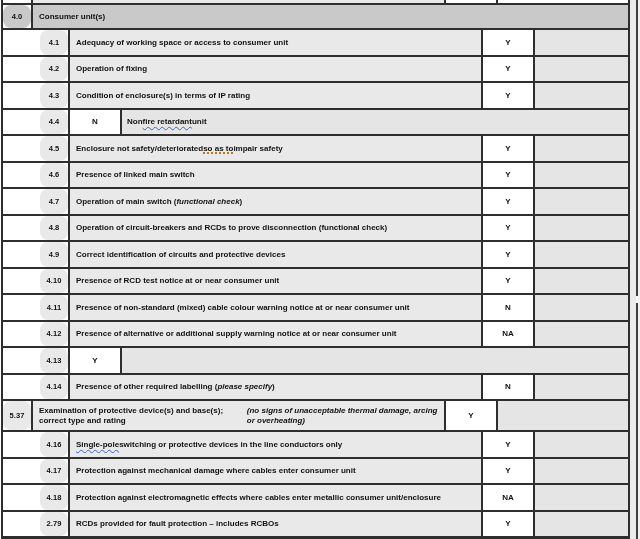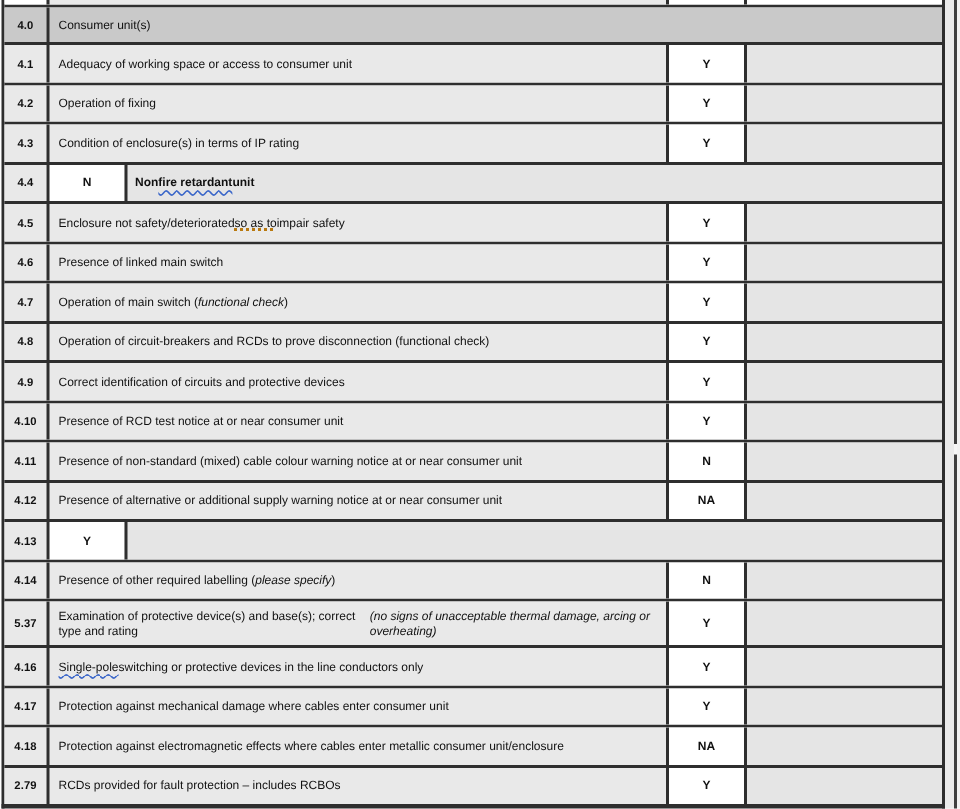--- a/index.html
+++ b/index.html
@@ -16,28 +16,28 @@
   .tbl{
     position:absolute;left:1px;top:0;width:629px;box-sizing:border-box;
     border-left:2px solid var(--bd);
     border-right:2px solid var(--bd);
     border-bottom:3px solid var(--bd);
     background:#fff;
   }
   .row{display:flex;box-sizing:border-box;border-top:2px solid var(--bd);}
   .row.partial{border-top:none;height:3px;}
   .row.section{height:25px;}
-  .row.std{height:26.5px;}
+  .row.std{height:26.5px;padding-left:37px;}
   .row.tall{height:31px;}
   .cell{box-sizing:border-box;display:flex;align-items:center;overflow:hidden;}
   .cell + .cell{border-left:2px solid var(--bd);}
   .num{width:28px;justify-content:center;background:var(--rowbg);
-       font-size:7.5px;font-weight:700;letter-spacing:0.1px;}
+       font-size:7.5px;font-weight:700;letter-spacing:0.1px;border-radius:8px;}
   .desc{width:413px;padding:2px 6px;background:var(--rowbg);
-        font-size:8px;font-weight:400;line-height:9.5px;}
+        font-size:8px;font-weight:700;line-height:9.5px;}
   .out{width:52px;justify-content:center;background:#fff;font-size:8px;font-weight:700;}
   .com{flex:1;padding:0 5px;background:#e5e5e5;font-size:8px;font-weight:700;}
   .section .num,.section .desc{background:var(--sectionbg);}
   .section .desc{width:auto;flex:1;}
   .partial .num,.partial .out,.partial .com{background:#fff;}
   .partial .desc{background:var(--rowbg);padding:0;}
   .it{font-style:italic;}
   .spell{
     text-decoration-line:underline;text-decoration-style:wavy;
     text-decoration-color:var(--spell);text-decoration-thickness:1px;

